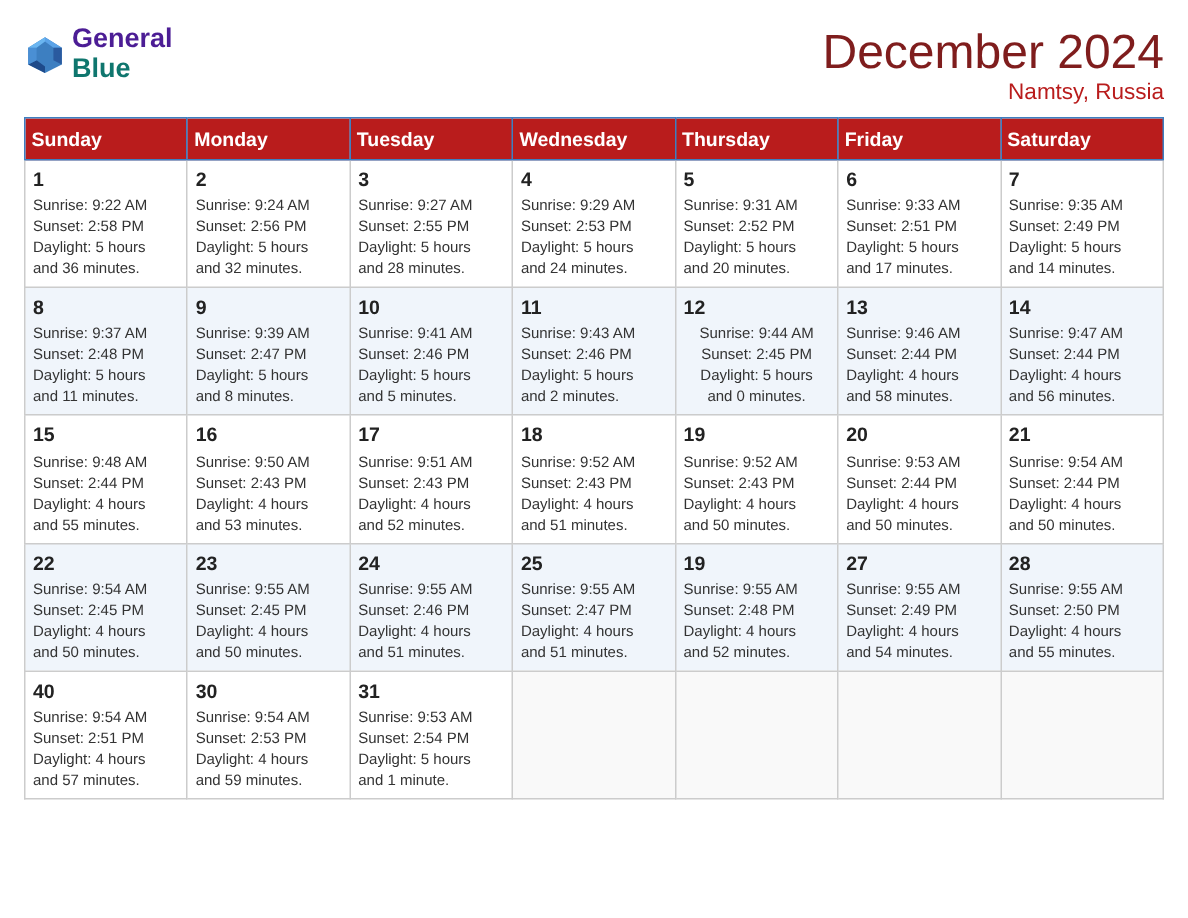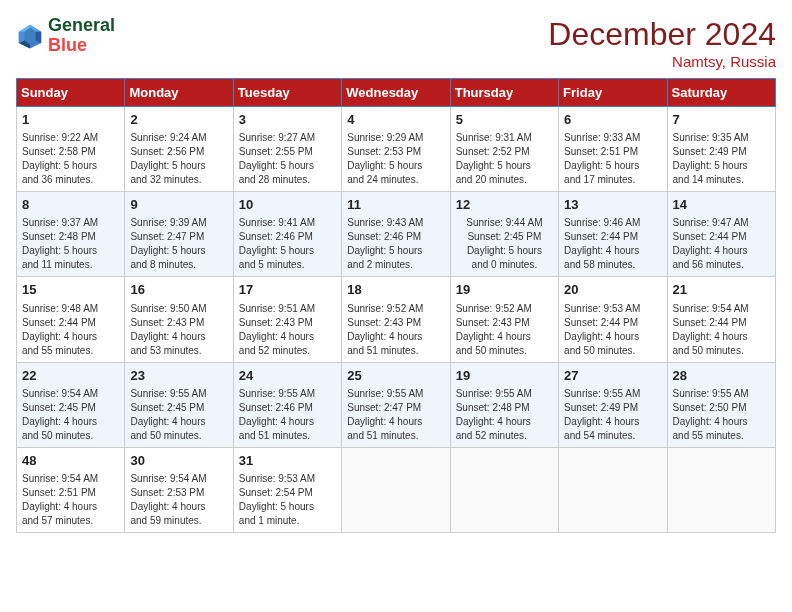--- a/index.html
+++ b/index.html
@@ -21,21 +21,21 @@
       align-items: center;
       gap: 4px;
     }
     .logo-text {
       font-size: 18px;
       font-weight: bold;
       color: #1a1a1a;
       line-height: 1.1;
     }
     .logo-text span {
-      color: #14532d;
+      color: #4c1d95;
     }
     .logo-icon {
       width: 28px;
       height: 28px;
     }
     .title-block {
       text-align: right;
     }
     .month-title {
       font-size: 32px;
@@ -101,21 +101,21 @@
     <svg class="logo-icon" viewBox="0 0 40 40">
       <polygon points="20,4 36,14 36,30 20,38 4,30 4,14" fill="#3d7fc1"></polygon>
       <polygon points="20,4 36,14 28,14 20,8" fill="#5ba3e8"></polygon>
       <polygon points="36,14 36,30 28,26 28,14" fill="#2a5a9f"></polygon>
       <polygon points="20,38 4,30 12,26 20,32" fill="#1e4a8a"></polygon>
       <polygon points="4,14 12,14 12,26 4,30" fill="#4a8fd4"></polygon>
       <polygon points="20,4 20,8 12,14 4,14" fill="#6ab5f0"></polygon>
     </svg>
     <div>
       <div class="logo-text"><span>General</span></div>
-      <div class="logo-text"><span style="color:#ef4444;">Blue</span></div>
+      <div class="logo-text"><span style="color:#0f766e;">Blue</span></div>
     </div>
   </div>
   <div class="title-block">
     <div class="month-title">December 2024</div>
     <div class="location">Namtsy, Russia</div>
   </div>
 </div>
 
 <table class="calendar">
   <thead>
@@ -329,21 +329,21 @@
         <td>
           <span class="day-num">28</span>
           <div class="day-info" style="white-space: pre-line;">Sunrise: 9:55 AM
 Sunset: 2:50 PM
 Daylight: 4 hours
 and 55 minutes.</div>
         </td>
       </tr>
       <tr>
         <td>
-          <span class="day-num">48</span>
+          <span class="day-num">40</span>
           <div class="day-info" style="white-space: pre-line;">Sunrise: 9:54 AM
 Sunset: 2:51 PM
 Daylight: 4 hours
 and 57 minutes.</div>
         </td>
         <td>
           <span class="day-num">30</span>
           <div class="day-info" style="white-space: pre-line;">Sunrise: 9:54 AM
 Sunset: 2:53 PM
 Daylight: 4 hours

